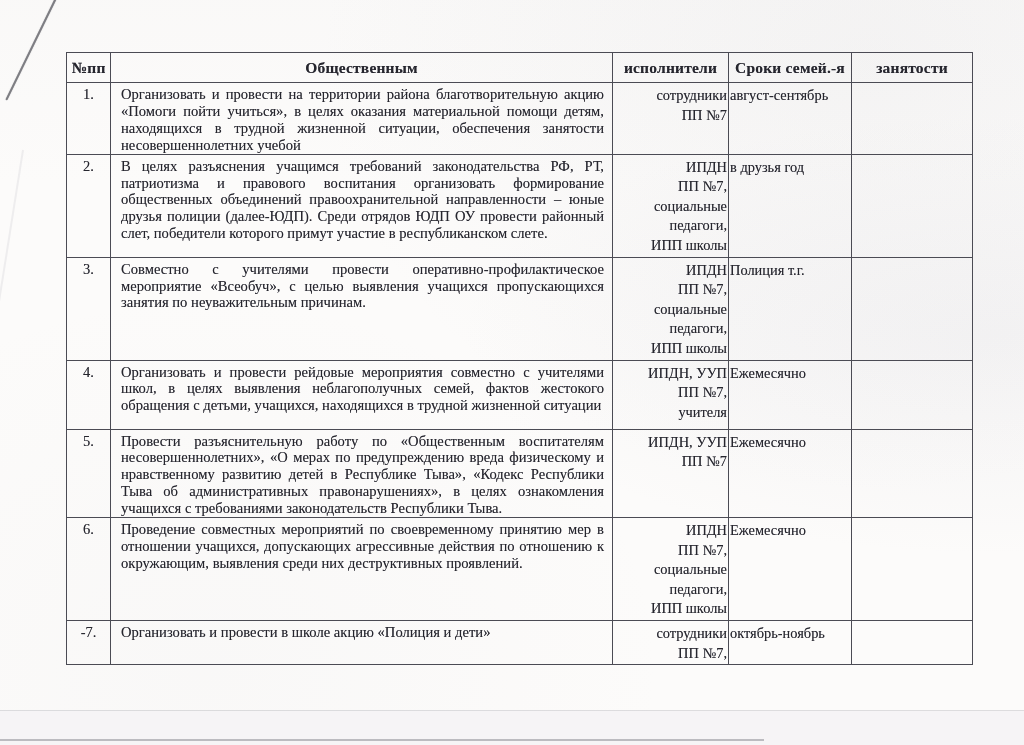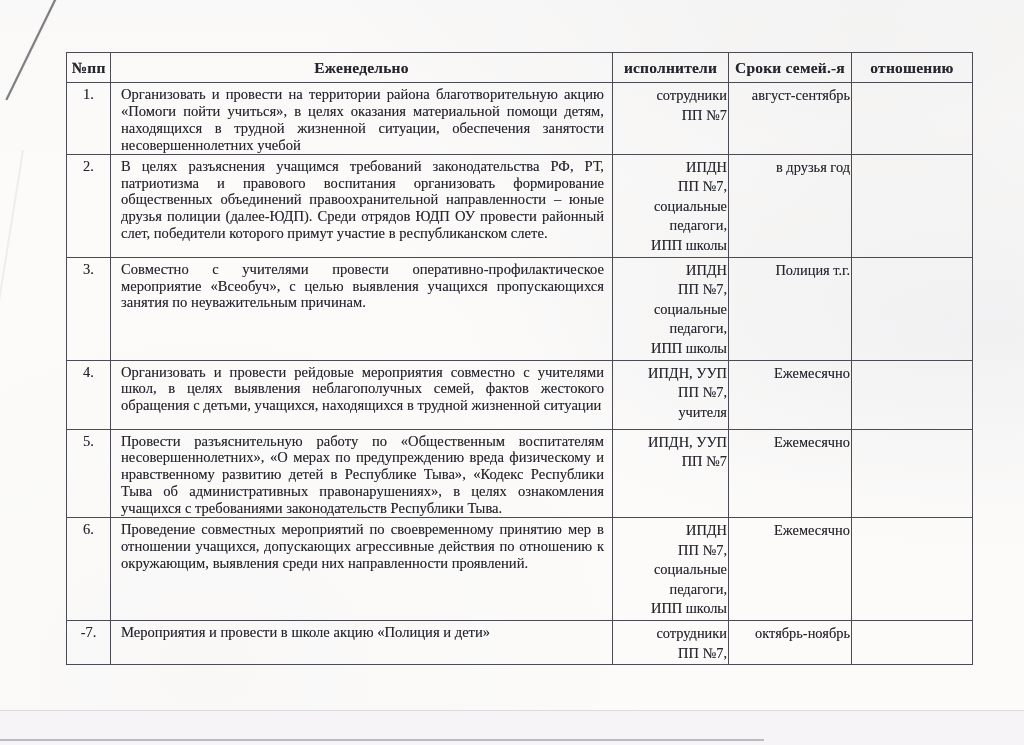--- a/index.html
+++ b/index.html
@@ -61,21 +61,21 @@
   td.num{font-size:14.5px;text-align:center;padding-top:3px;}
   td.act{
     font-size:14.6px;line-height:16.9px;text-align:justify;
     padding:3px 8px 0 10px;
     margin-left:35px;
   }
   td.exec{
     font-size:14.4px;line-height:19.6px;text-align:right;
     padding-top:3px;white-space:pre-line;
   }
-  td.dead{font-size:14.4px;text-align:right;padding-top:4px;}
+  td.dead{font-size:14.4px;text-align:left;padding-top:4px;}
   td.note{font-size:14px;}
 </style>
 </head>
 <body>
 
 <div class="page">
 
   <div class="crease"></div>
   <div class="crease-faint"></div>
 
@@ -83,24 +83,24 @@
     <colgroup>
       <col class="c-num">
         <col class="c-act">
         <col class="c-exec">
         <col class="c-dead">
         <col class="c-note">
     </colgroup>
     <tbody>
         <tr class="hdr">
       <th>№пп</th>
-      <th>Еженедельно</th>
+      <th>Общественным</th>
       <th>исполнители</th>
       <th>Сроки семей.-я</th>
-      <th>отношению</th>
+      <th>занятости</th>
     </tr>
     <tr class="r1">
       <td class="num">1.</td>
       <td class="act">Организовать и провести на территории района благотворительную акцию «Помоги пойти учиться», в целях оказания материальной помощи детям, находящихся в трудной жизненной ситуации, обеспечения занятости несовершеннолетних учебой</td>
       <td class="exec">сотрудники
 ПП №7</td>
       <td class="dead">август-сентябрь</td>
       <td class="note"></td>
     </tr>
     <tr class="r2">
@@ -137,32 +137,32 @@
     <tr class="r5">
       <td class="num">5.</td>
       <td class="act">Провести разъяснительную работу по «Общественным воспитателям несовершеннолетних», «О мерах по предупреждению вреда физическому и нравственному развитию детей в Республике Тыва», «Кодекс Республики Тыва об административных правонарушениях», в целях ознакомления учащихся с требованиями законодательств Республики Тыва.</td>
       <td class="exec">ИПДН, УУП
 ПП №7</td>
       <td class="dead">Ежемесячно</td>
       <td class="note"></td>
     </tr>
     <tr class="r6">
       <td class="num">6.</td>
-      <td class="act">Проведение совместных мероприятий по своевременному принятию мер в отношении учащихся, допускающих агрессивные действия по отношению к окружающим, выявления среди них направленности проявлений.</td>
+      <td class="act">Проведение совместных мероприятий по своевременному принятию мер в отношении учащихся, допускающих агрессивные действия по отношению к окружающим, выявления среди них деструктивных проявлений.</td>
       <td class="exec">ИПДН
 ПП №7,
 социальные
 педагоги,
 ИПП школы</td>
       <td class="dead">Ежемесячно</td>
       <td class="note"></td>
     </tr>
     <tr class="r7">
       <td class="num">-7.</td>
-      <td class="act">Мероприятия и провести в школе акцию «Полиция и дети»</td>
+      <td class="act">Организовать и провести в школе акцию «Полиция и дети»</td>
       <td class="exec">сотрудники
 ПП №7,</td>
       <td class="dead">октябрь-ноябрь</td>
       <td class="note"></td>
     </tr>
   </tbody>
     </table>
 
   <div class="edge-line"></div>
   <div class="bottom-band"></div>

